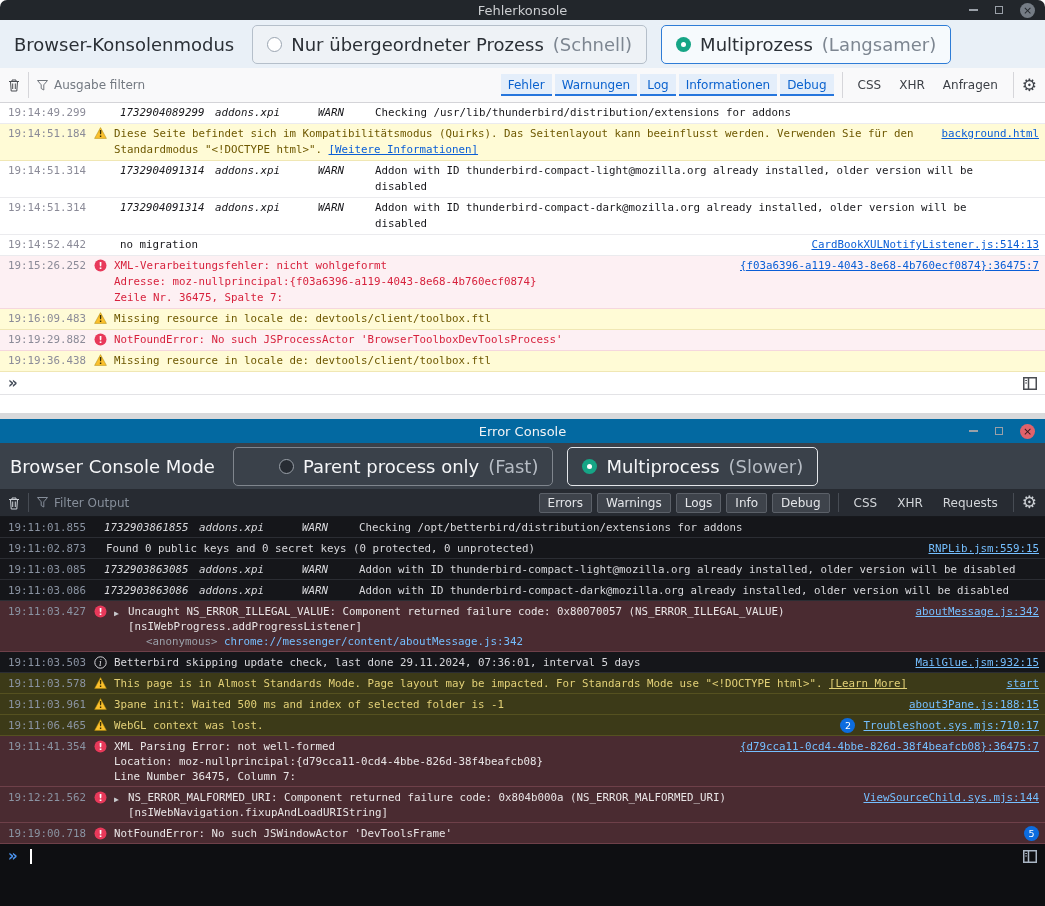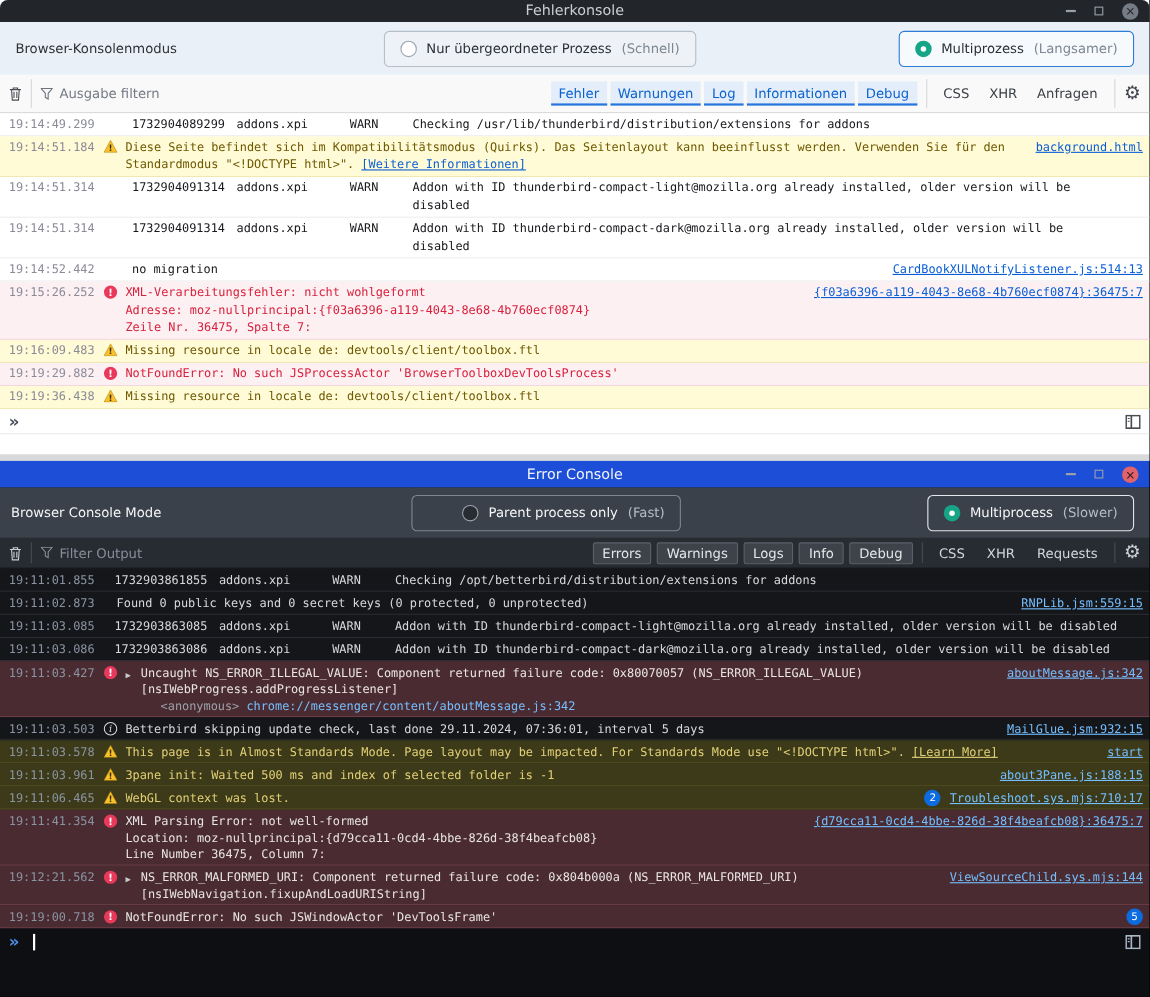--- a/index.html
+++ b/index.html
@@ -6,34 +6,34 @@
   html,body { width:1045px; height:906px; overflow:hidden; background:#000; }
   body { font-family:"DejaVu Sans", sans-serif; }
 
   .window { display:flex; flex-direction:column; }
   #win-light { height:419px; background:#fff; }
   #win-dark  { height:487px; background:#15161a; }
 
   
   .titlebar { flex:none; display:flex; align-items:center; position:relative; }
   #win-light .titlebar { height:20px; background:#22262b; border-radius:7px 7px 0 0; }
-  #win-dark  .titlebar { height:24px; background:#1d4ed8; }
+  #win-dark  .titlebar { height:24px; background:#0369a1; }
   .titlebar .title { position:absolute; left:0; right:0; text-align:center; font-size:13px; }
   #win-light .title { color:#ccced1; }
   #win-dark  .title { color:#f2f3f5; }
   .winbtns { position:absolute; right:10px; top:0; bottom:0; display:flex; align-items:center; gap:17px; }
   .btn-min { width:9px; height:2px; background:#9aa0a8; }
   .btn-restore { width:8px; height:8px; border:1.5px solid #9aa0a8; }
   .btn-close { width:15px; height:15px; border-radius:50%; display:flex; align-items:center; justify-content:center;
                font-size:11px; line-height:1; }
   #win-light .btn-close { background:#757c85; color:#22262b; }
   #win-dark  .btn-close { background:#e0626b; color:#31171a; }
 
   
-  .moderow { flex:none; display:flex; align-items:center; font-size:12px;justify-content:space-between; }
+  .moderow { flex:none; display:flex; align-items:center; font-size:18px; }
   #win-light .moderow { height:48px; background:#e9f0f7; padding-left:14px; color:#2b3036; }
   #win-dark  .moderow { height:46px; background:#3a414a; padding-left:10px; color:#f5f6f8; }
   .mode-label { margin-right:18px; }
   .mode-opt { display:flex; align-items:center; gap:9px; border-radius:5px; padding:8px 14px; margin-right:14px; }
   #win-light .mode-opt.unsel { border:1px solid #b5bfca; background:#eef2f6; }
   #win-light .mode-opt.sel   { border:1px solid #2e7cd6; background:#f6fafd; }
   #win-dark  .mode-opt.unsel { border:1px solid #80868e; background:transparent;padding-left:45px; }
   #win-dark  .mode-opt.sel   { border:1px solid #e3e6ea; background:transparent; }
   .radio { width:15px; height:15px; border-radius:50%; flex:none; position:relative; }
   #win-light .radio.off { background:#fff; border:1px solid #9aa5b1; }
@@ -73,21 +73,21 @@
   .rows { flex:none; font-family:"DejaVu Sans Mono", monospace; font-size:10.8px; }
   .row { display:flex; align-items:flex-start; padding:2px 6px 2px 8px; }
   #win-light .row { line-height:16px; border-bottom:1px solid #ebebee; color:#18181c; background:#fff; }
   #win-dark  .row { line-height:15px; padding-top:3px; border-bottom:1px solid #2b2d33; color:#d8d8dc; background:#15161a; }
   #win-light .row.warn  { background:#fffbd6; border-color:#f0e7b4; color:#6e5800; }
   #win-light .row.error { background:#fdf0f3; border-color:#f5d7de; color:#d7223d; }
   #win-dark  .row.warn  { background:#3c3a18; border-color:#555120; color:#e2d077; }
   #win-dark  .row.error { background:#4a2b31; border-color:#6e4049; color:#e8e4e5; }
   .ts { width:86px; flex:none; }
   #win-light .ts { color:#8b8b98; } #win-dark .ts { color:#8a93a2; }
-  .col { flex:none; white-space:pre; }
+  .col { flex:none; white-space:pre;font-style:italic; }
   .col.c1 { width:95px; } .col.c2 { width:103px; } .col.c3 { width:57px; }
   #win-light .col.c1 { margin-left:26px; } #win-dark .col.c1 { margin-left:10px; }
   .icon-slot { width:20px; flex:none; display:flex; padding-top:1px; }
   .arrow { flex:none; width:14px; font-size:8px; padding-top:2px; } #win-dark .arrow { color:#c8cacd; }
   .spacer { flex:none; } #win-light .spacer { width:26px; } #win-dark .spacer { width:12px; }
   .msg { flex:1; min-width:0; overflow:hidden; white-space:pre; }
   .right { flex:none; margin-left:8px; display:flex; align-items:flex-start; gap:8px; }
   .link { text-decoration:underline; white-space:nowrap; }
   #win-light .link { color:#0a5ed6; } #win-dark .link { color:#75bfff; }
   .seg.lnk { text-decoration:underline; }

